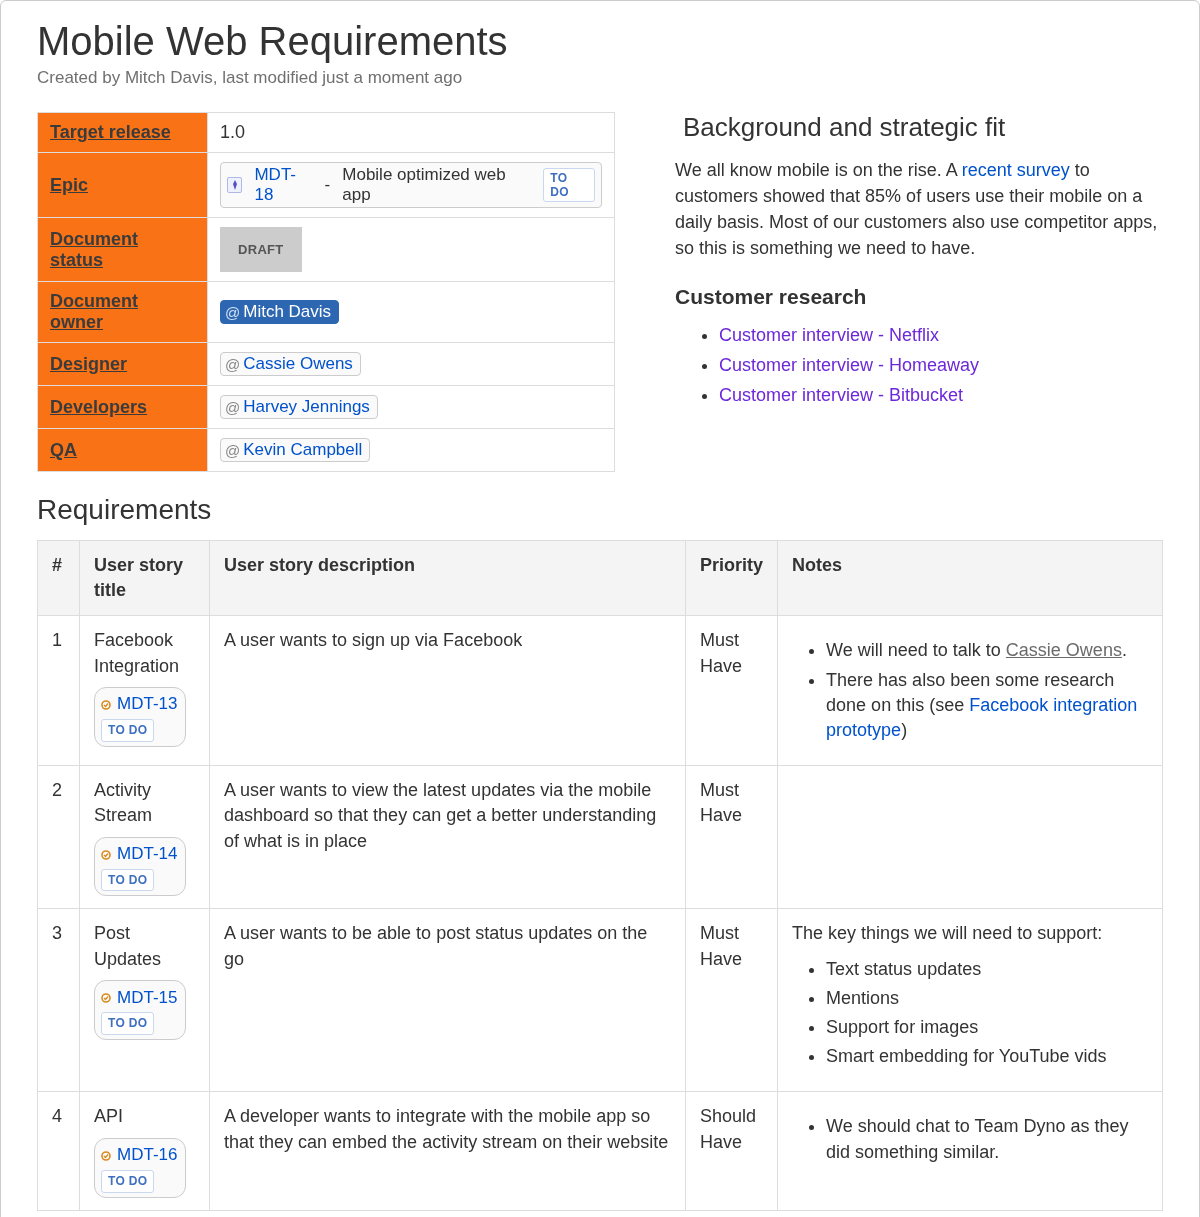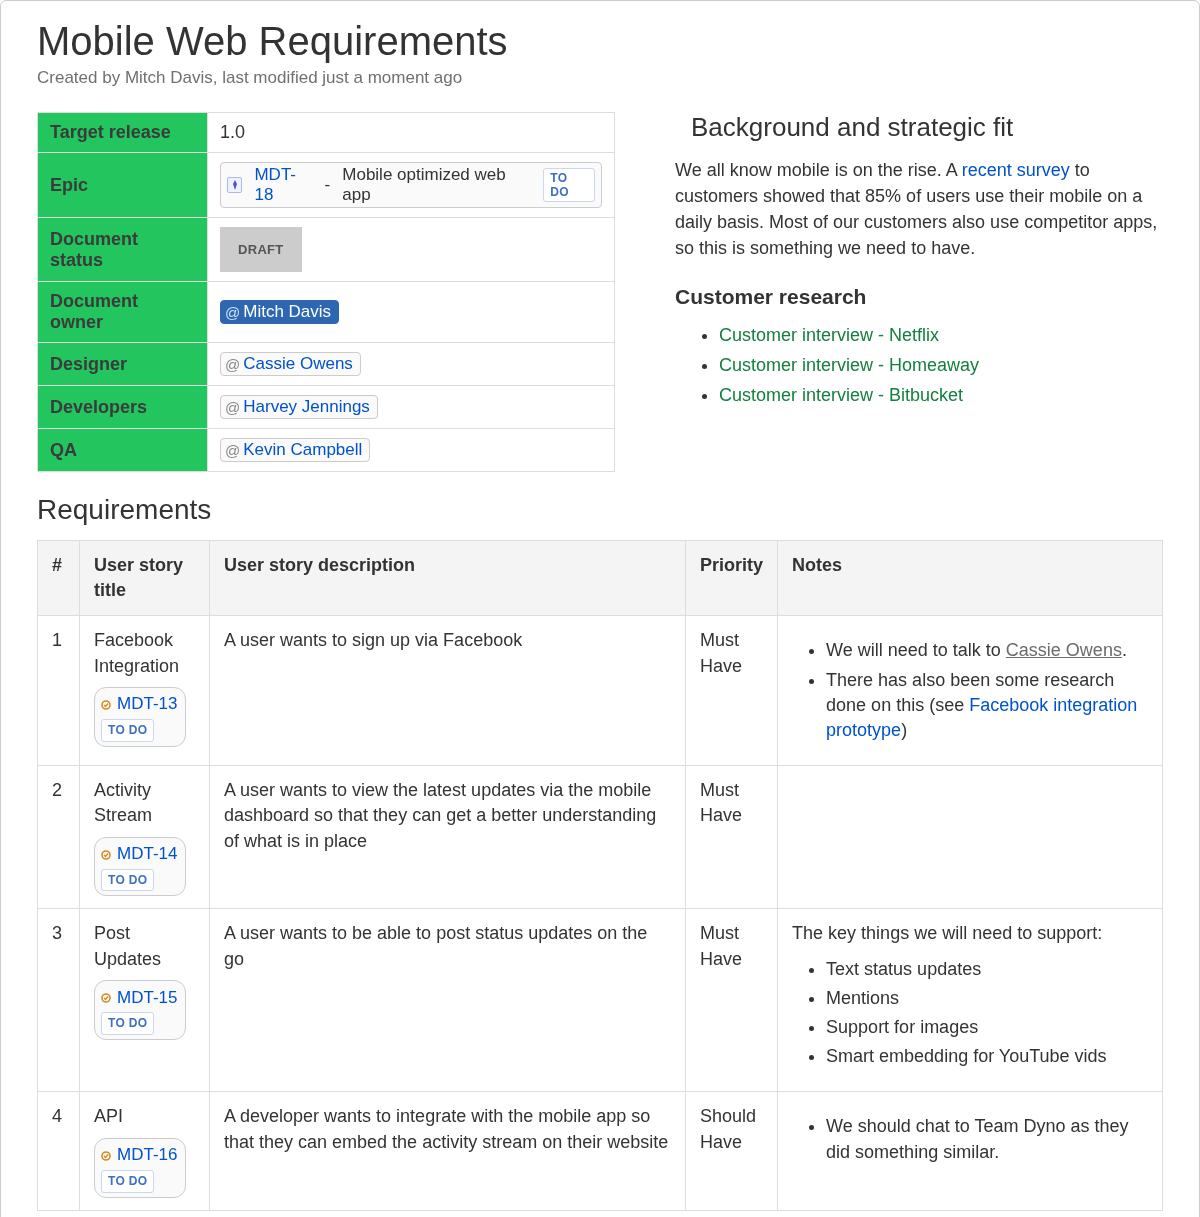--- a/index.html
+++ b/index.html
@@ -43,50 +43,51 @@
     border: 1px solid #ddd;
   }
   table.meta th, table.meta td {
     border: 1px solid #ddd;
     padding: 9px 12px;
     font-size: 18px;
     text-align: left;
     vertical-align: middle;
   }
   table.meta th {
-    background: #22c55e;
+    background: #f97316;
     width: 170px;
     font-weight: 600;
     color: #3b3b3b;
+    text-decoration: underline;
   }
   h2.section {
     font-size: 26px;
     font-weight: 500;
-    margin: 0 0 14px 16px;
+    margin: 0 0 14px 8px;
     color: #333;
   }
   .right-col p {
     font-size: 18px;
     line-height: 1.45;
     margin: 0 0 24px 0;
     color: #333;
   }
   a.link { color: #0052cc; text-decoration: none; }
   h3.subsection {
     font-size: 21px;
     font-weight: 600;
     margin: 0 0 12px 0;
   }
   ul.research {
     margin: 0;
     padding-left: 44px;
     font-size: 18px;
     line-height: 1.65;
   }
-  ul.research li a { color: #15803d; text-decoration: none; }
+  ul.research li a { color: #6d28d9; text-decoration: none; }
   .issue-link {
     display: inline-flex;
     align-items: center;
     gap: 12px;
     border: 1px solid #ccc;
     border-radius: 4px;
     padding: 2px 6px;
     background: #fafafa;
     font-size: 17px;
     vertical-align: middle;

